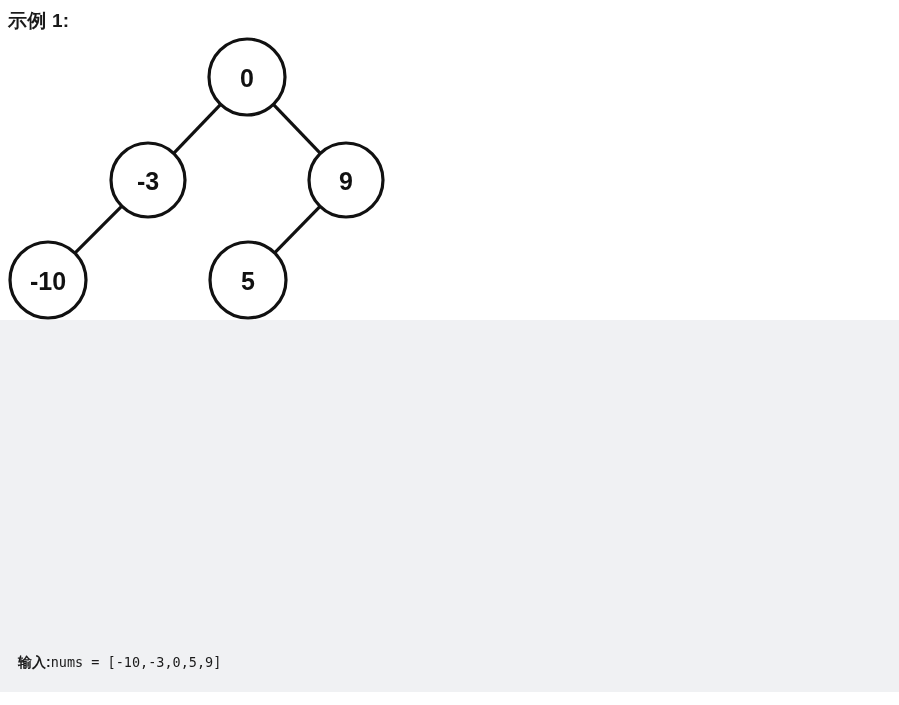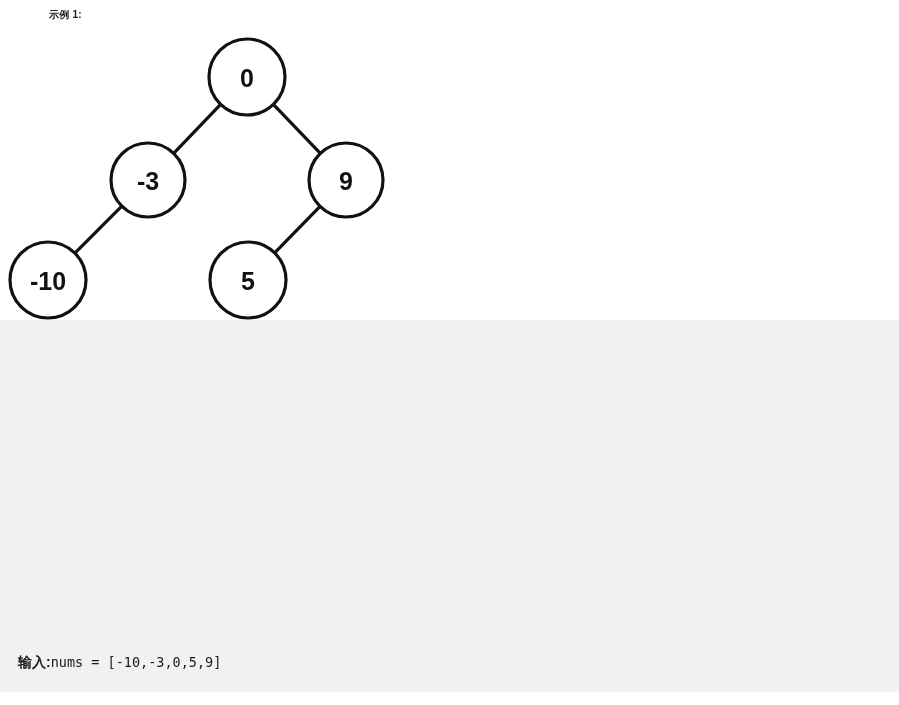--- a/index.html
+++ b/index.html
@@ -15,26 +15,25 @@
     width: 899px;
     height: 705px;
     background: #ffffff;
   }
 
   
   .example-heading {
     position: absolute;
     left: 8px;
     top: 8px;
-    font-size: 10px;
+    font-size: 19px;
     font-weight: bold;
     color: #1a1a1a;
     letter-spacing: 0.2px;
     white-space: nowrap;
-    margin-left: 41px;
   }
 
   
   .figure-top {
     position: absolute;
     left: 0px;
     top: 30px;
     width: 420px;
     height: 290px;
     background: #ffffff;

